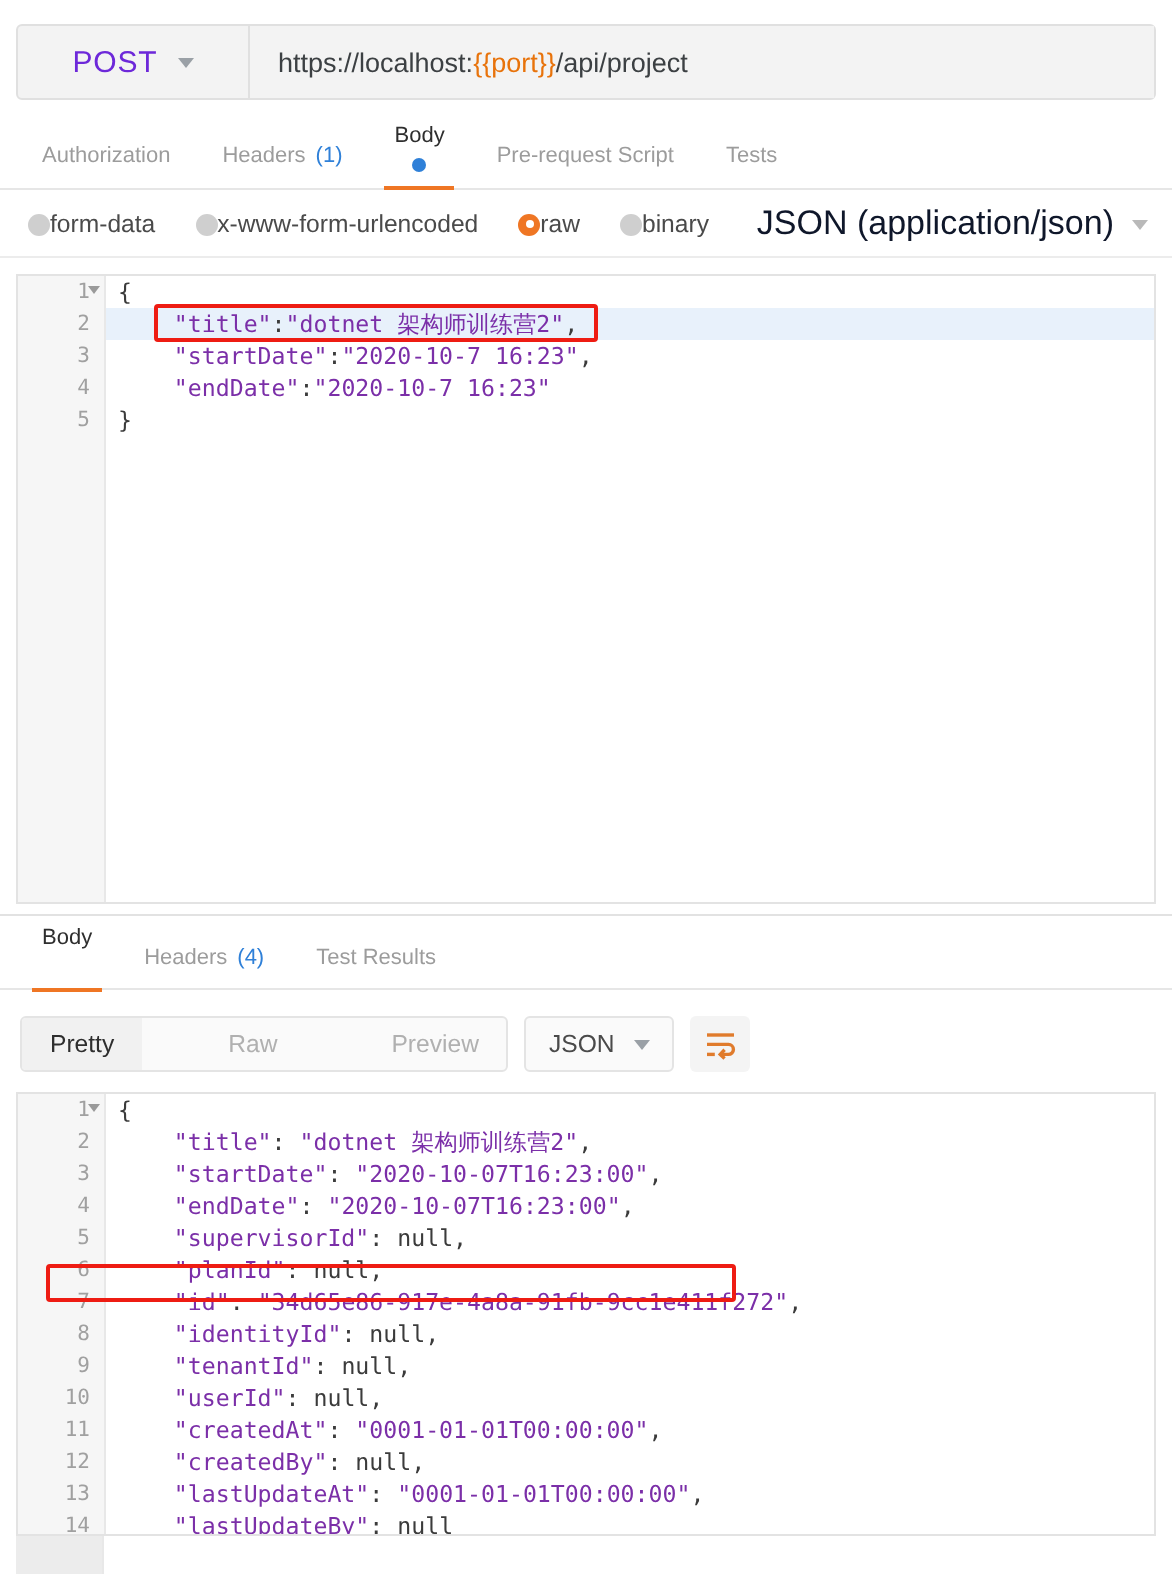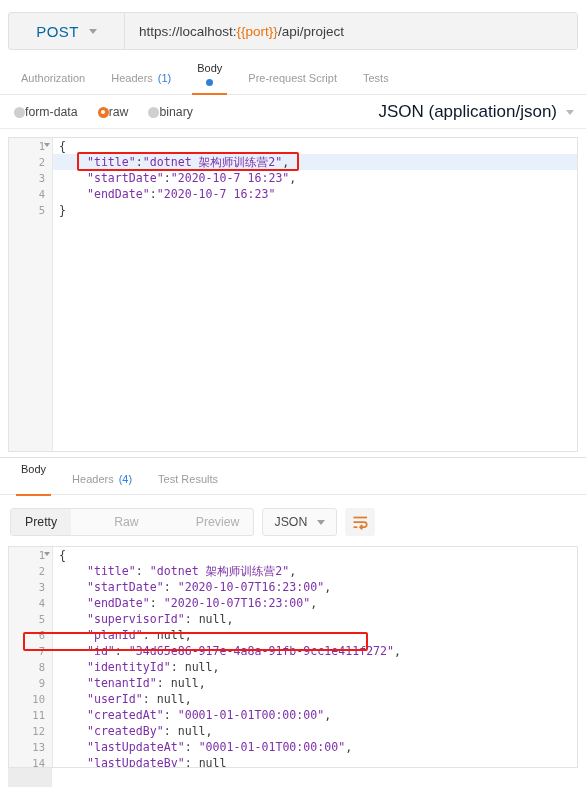--- a/index.html
+++ b/index.html
@@ -14,21 +14,21 @@
 
   
   .urlbar {
     position: absolute; left: 8px; top: 12px; width: 570px; height: 38px;
     display: flex; border: 1px solid #e0e0e0; border-radius: 3px; background: #f3f3f3;
   }
   .method-box {
     width: 116px; display: flex; align-items: center; justify-content: center;
     gap: 10px; border-right: 1px solid #e0e0e0; cursor: pointer;
   }
-  .method-label { font-size: 15px; color: #0369a1; letter-spacing: .4px; }
+  .method-label { font-size: 15px; color: #6d28d9; letter-spacing: .4px; }
   .caret {
     width: 0; height: 0; border-left: 4.5px solid transparent;
     border-right: 4.5px solid transparent; border-top: 5px solid #9aa0a6;
   }
   .url-input {
     flex: 1; display: flex; align-items: center; padding-left: 14px;
     font-size: 13.5px; color: #3c4043; background: #f3f3f3; cursor: text;
   }
   .url-var { color: #e8730b; }
 
@@ -197,20 +197,24 @@
       </div>
     </div>
 
   <div class="bodytype-row">
     <div id="radios" style="display:flex;align-items:center;">
         <div class="radio-item">
           <span class="radio"></span>
           <span class="radio-label">form-data</span>
         </div>
         <div class="radio-item">
+          <span class="radio"></span>
+          <span class="radio-label">x-www-form-urlencoded</span>
+        </div>
+        <div class="radio-item">
           <span class="radio on"></span>
           <span class="radio-label">raw</span>
         </div>
         <div class="radio-item">
           <span class="radio"></span>
           <span class="radio-label">binary</span>
         </div>
       </div>
     <div class="ctype">
       <span class="ctype-label">JSON (application/json)</span>

